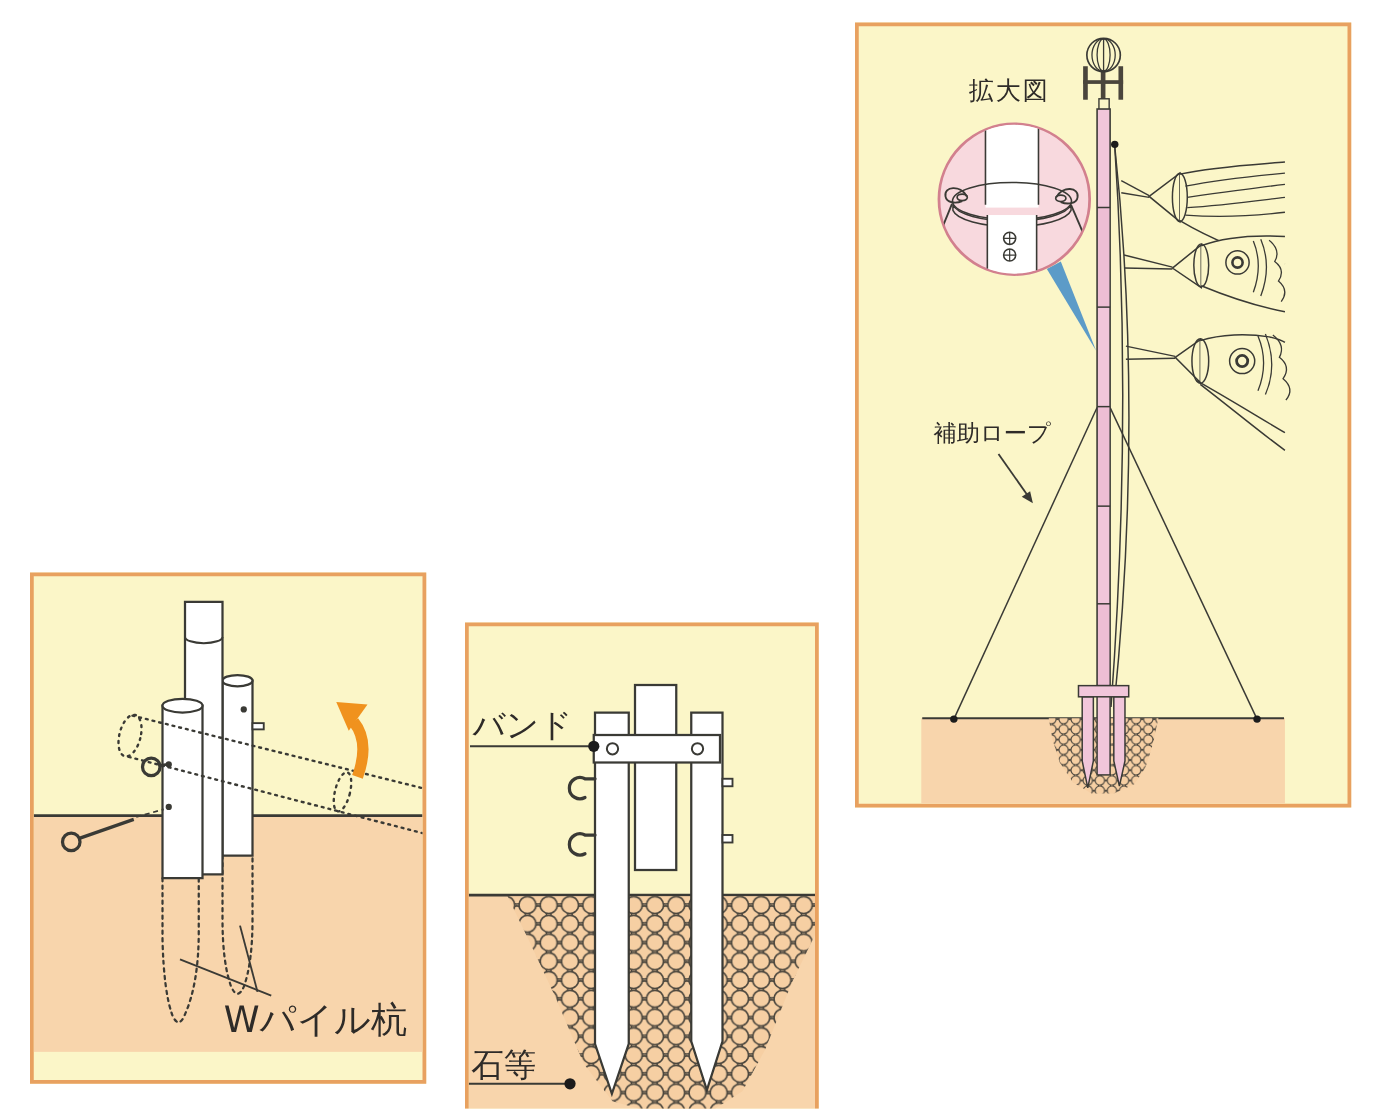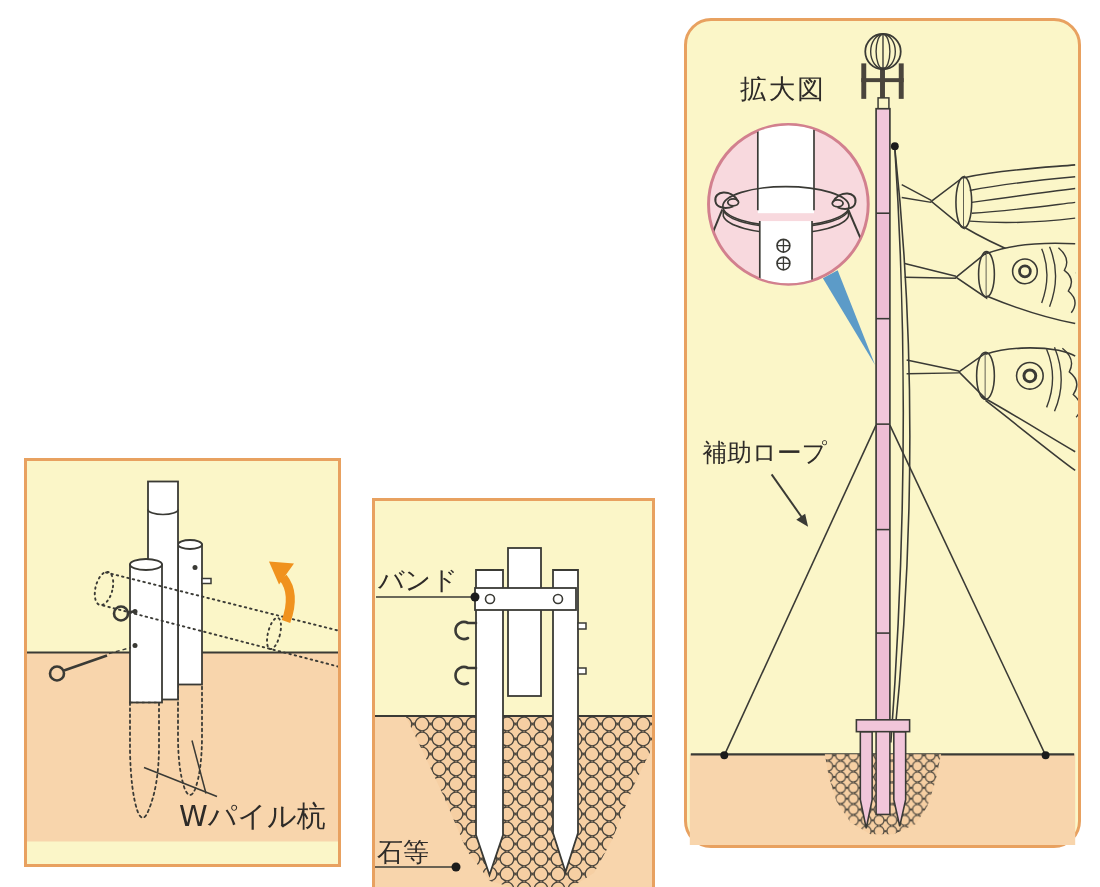--- a/index.html
+++ b/index.html
@@ -2,21 +2,21 @@
 <html><head>
 <meta charset="utf-8">
 <style>
   html,body{margin:0;padding:0;background:#fff;}
   .canvas{position:relative;width:1100px;height:887px;background:#ffffff;
           font-family:"DejaVu Sans",sans-serif;overflow:hidden;}
   .panel{position:absolute;border:3px solid #E8A160;background:#FBF6C8;box-sizing:border-box;}
   .panel svg{display:block;width:100%;height:100%;}
   #panel-left{left:24px;top:458px;width:317px;height:409px;}
   #panel-middle{left:372px;top:462px;width:283px;height:460px;margin-top:36px;}
-  #panel-right{left:684px;top:18px;width:397px;height:830px;border-radius:27px;}
+  #panel-right{left:684px;top:18px;width:397px;height:628px;}
   text{fill:#2E2B28;font-family:"DejaVu Sans",sans-serif;}
   .ln{stroke:#3a3a35;fill:none;}
   .wht{fill:#ffffff;stroke:#3a3a35;}
   .pnk{fill:#F1C6DA;stroke:#3a3a35;}
 </style>
 </head>
 <body>
 
 <div class="canvas">
 

